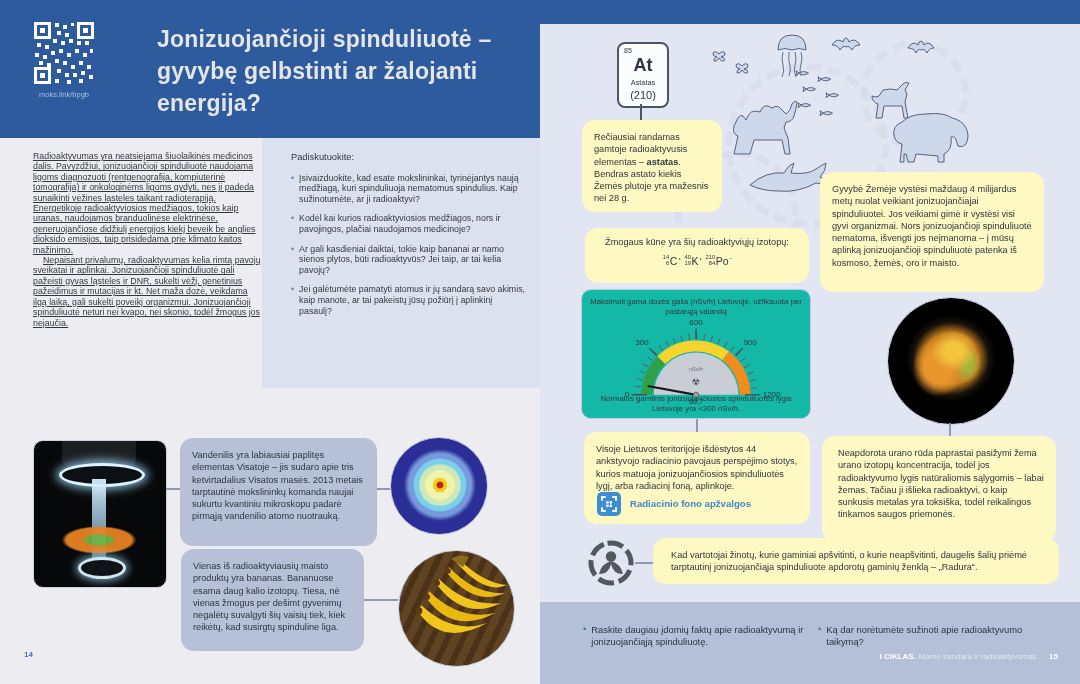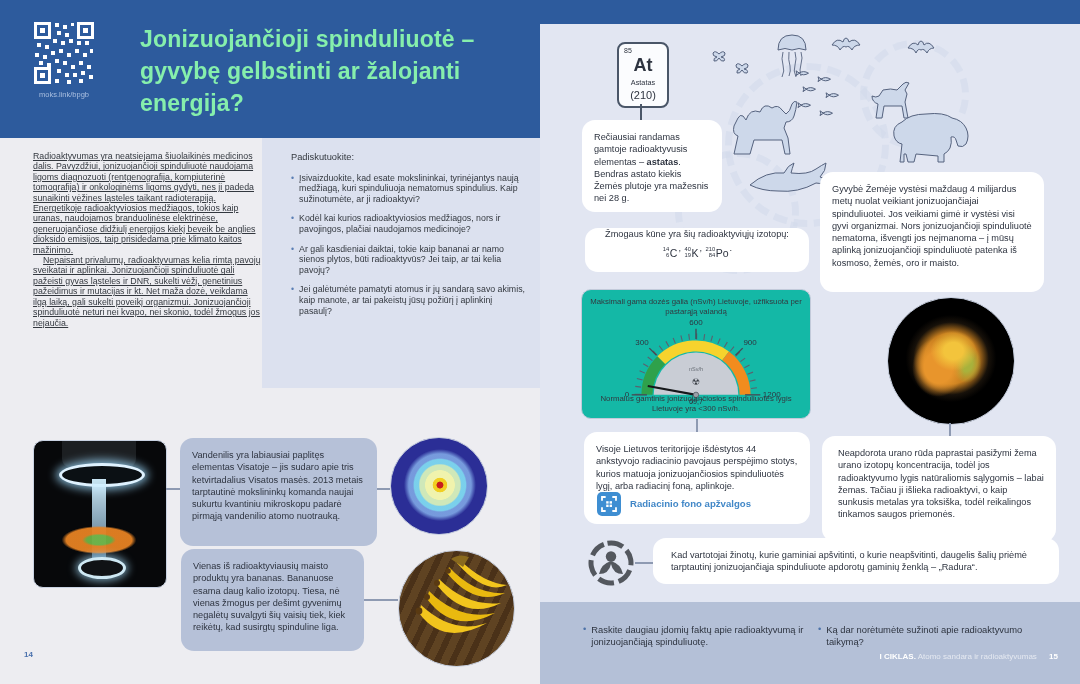--- a/index.html
+++ b/index.html
@@ -3,21 +3,21 @@
 <meta charset="utf-8">
 <style>
   html,body{margin:0;padding:0;background:#9aa2b2;font-family:"Liberation Sans",sans-serif;}
   .spread{position:relative;width:1080px;height:684px;margin:0 auto;overflow:hidden;background:#ededf1;}
   .abs{position:absolute;}
   
   .page-left{left:0;top:0;width:540px;height:684px;background:#ededf1;}
   .hdr-left{left:0;top:0;width:540px;height:138px;background:#2d5b9d;}
   .qr-wrap{left:33px;top:21px;width:62px;height:64px;}
   .qr-caption{left:18px;top:90px;width:92px;text-align:center;font-size:7.5px;color:#a9bfe0;}
-  .page-title{left:140px;top:23px;width:392px;color:#86efac;font-size:23px;line-height:32px;font-weight:600;letter-spacing:.2px;}
+  .page-title{left:157px;top:23px;width:392px;color:#e5e5e5;font-size:23px;line-height:32px;font-weight:600;letter-spacing:.2px;}
   .disc-panel{left:262px;top:138px;width:278px;height:250px;background:#dce1ef;}
   .intro-col{left:33px;top:151px;width:228px;font-size:8.8px;line-height:10.4px;color:#33383f;text-decoration:underline;}
   .intro-col p{margin:0;}
   .intro-col p+p{text-indent:10px;}
   .disc-col{left:291px;top:152px;width:236px;font-size:8.8px;line-height:10.6px;color:#33383f;}
   .disc-head{margin:0 0 10px 0;font-size:9.3px;}
   .disc-item{display:flex;margin-bottom:9px;}
   .blt{color:#5b7fb4;margin-right:5px;line-height:10.6px;}
   .facts-band{left:0;top:388px;width:540px;height:25px;background:#3c6cab;}
   .facts-band span{position:absolute;left:30px;top:5px;color:#fff;font-weight:bold;font-size:13.5px;letter-spacing:.3px;}
@@ -38,24 +38,24 @@
   .pagenum-left{left:24px;top:650px;font-size:8px;font-weight:bold;color:#4a71ad;}
   
   .page-right{left:540px;top:0;width:540px;height:684px;background:#e2e6f2;}
   .hdr-right{left:0;top:0;width:540px;height:24px;background:#2d5b9d;}
   .ring{border:7px dashed #d2dbeb;border-radius:50%;opacity:.55;}
   .el-card{left:77px;top:42px;width:48px;height:62px;background:#fbfcfe;border:2px solid #4a5668;border-radius:8px;color:#2e3440;}
   .el-num{position:absolute;left:5px;top:3px;font-size:7px;}
   .el-sym{position:absolute;left:0;top:11px;width:100%;text-align:center;font-size:18px;font-weight:bold;}
   .el-name{position:absolute;left:0;top:34px;width:100%;text-align:center;font-size:7.3px;}
   .el-mass{position:absolute;left:0;top:45px;width:100%;text-align:center;font-size:11px;}
-  .note-box{background:#ffffff;border-radius:13px;color:#2e3440;font-size:9.2px;line-height:12.3px;padding:11px 12px;box-sizing:border-box;}
+  .note-box{background:#fef9c3;border-radius:13px;color:#2e3440;font-size:9.2px;line-height:12.3px;padding:11px 12px;box-sizing:border-box;}
   .astat-box{left:42px;top:120px;width:140px;height:92px;}
   .life-box{left:280px;top:172px;width:224px;height:120px;}
-  .iso-box{left:45px;top:228px;width:224px;height:44px;text-align:center;padding:0 10px;}
+  .iso-box{left:45px;top:228px;width:224px;height:55px;text-align:center;padding:8px 10px;}
   .nuclide{display:inline-flex;align-items:center;margin:0 1px;}
   .ss{display:inline-flex;flex-direction:column;align-items:flex-end;font-size:5.8px;line-height:5.8px;margin-right:.5px;}
   .nsym{font-size:10.5px;}
   .gauge-card{left:41px;top:289px;width:230px;height:130px;background:#14b8a6;border:1.5px solid #c2cada;border-radius:10px;box-sizing:border-box;}
   .gauge-title{position:absolute;left:8px;top:7px;width:212px;text-align:center;font-size:7.8px;line-height:9.6px;color:#33383f;}
   .gauge-svg{position:absolute;left:29px;top:27px;}
   .gauge-caption{position:absolute;left:10px;top:104px;width:208px;text-align:center;font-size:7.8px;line-height:9.6px;color:#33383f;}
   .stations-box{left:44px;top:432px;width:226px;height:92px;}
   .st-icon{position:absolute;left:13px;top:60px;}
   .st-link{position:absolute;left:46px;top:66px;font-size:9.6px;font-weight:bold;color:#4187c7;}

